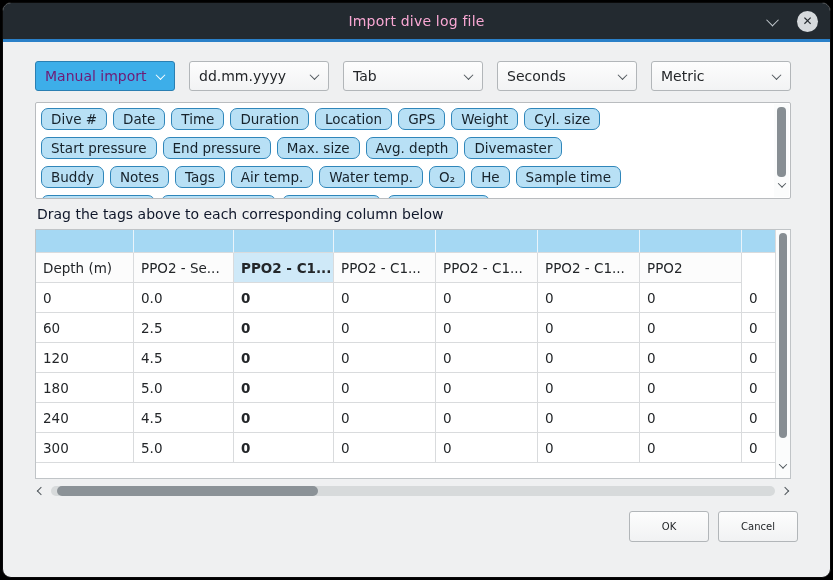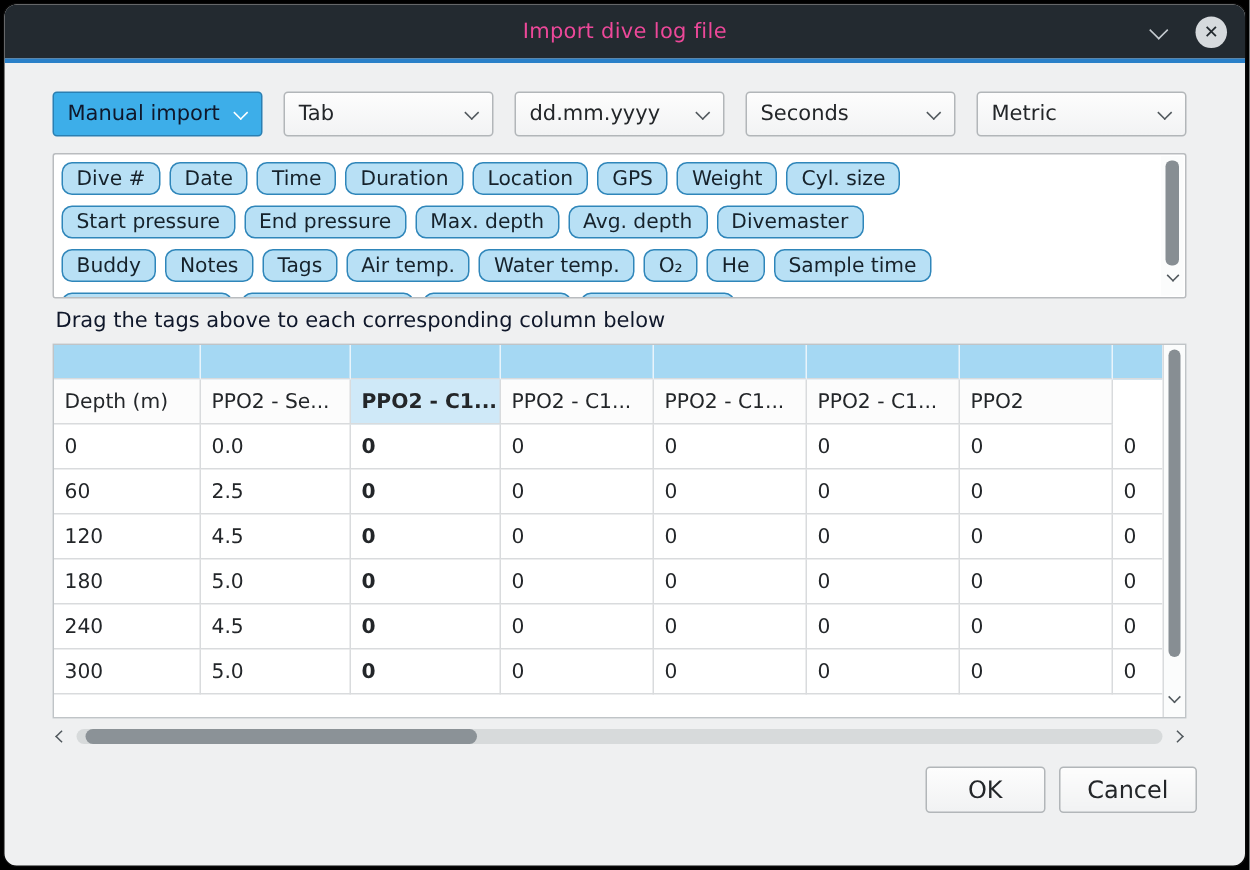--- a/index.html
+++ b/index.html
@@ -14,21 +14,21 @@
     position: absolute; left: 2px; top: 2px; width: 829px; height: 576px;
     border-radius: 9px; overflow: hidden;
     background: #eff0f1; border: 1px solid #0a0a0a;
   }
   
   .titlebar {
     position: absolute; left: 0; top: 0; right: 0; height: 36px;
     background: var(--titlebar, #232a30);
     display: flex; align-items: center; justify-content: center;
   }
-  .title { color: #ec4899; font-size: 14px; letter-spacing: .2px; }
+  .title { color: #f9a8d4; font-size: 14px; letter-spacing: .2px; }
   .tb-icons { position: absolute; right: 12px; top: 0; height: 36px; display: flex; align-items: center; gap: 16px; }
   .tb-shade { display: flex; align-items: center; justify-content: center; width: 18px; height: 18px; cursor: pointer; }
   .tb-close {
     width: 21px; height: 21px; border-radius: 50%;
     background: #d6dadd; display: flex; align-items: center; justify-content: center; cursor: pointer;
   }
   .tb-close .x { color: #22282d; font-size: 12px; font-weight: bold; line-height: 1; }
   .accent-line { position: absolute; left: 0; top: 36px; right: 0; height: 3px; background: var(--accent-line, #2a80c8); }
 
   
@@ -42,21 +42,21 @@
   
   .combos { position: absolute; left: 32px; top: 58px; width: 756px; height: 30px;
             display: flex; justify-content: space-between; }
   .combo {
     width: 140px; height: 30px; border: 1px solid #b2b6b9; border-radius: 3px;
     background: linear-gradient(#fdfdfd, #f2f3f4);
     display: flex; align-items: center; padding: 0 10px 0 9px;
     font-size: 14px; color: #232629; cursor: pointer;
   }
   .combo .ct { flex: 1; overflow: hidden; white-space: nowrap; }
-  .combo.active { background: var(--accent, #3daee9); border-color: #2a7fb2; color: #0f172a; }
+  .combo.active { background: var(--accent, #3daee9); border-color: #2a7fb2; color: #701a75; }
   .combo.active .chev { border-color: #fff; }
 
   
   .tagpool {
     position: absolute; left: 32px; top: 99px; width: 756px; height: 97px;
     background: #fff; border: 1px solid #b9bcbf; border-radius: 2px; overflow: hidden;
   }
   .tagpool-inner { position: absolute; left: 5px; top: 5px; right: 20px; }
   .tag-row { display: flex; gap: 6px; margin-bottom: 7px; height: 22px; }
   .tag {
@@ -117,21 +117,21 @@
   .h-track { flex: 1; height: 10px; background: #d7dadb; border-radius: 5px; position: relative; }
   .h-thumb { position: absolute; left: 6px; top: 0; height: 10px; width: 36%;
              background: #8b9297; border-radius: 5px; }
 
   
   .buttons { position: absolute; right: 32px; top: 508px; display: flex; gap: 9px; }
   .btn {
     height: 31px; min-width: 80px; padding: 0 18px;
     border: 1px solid #b2b6b9; border-radius: 3px;
     background: linear-gradient(#fdfdfd, #f1f2f3);
-    font-size: 16px; color: #232629; font-family: inherit; cursor: pointer;
+    font-size: 10px; color: #232629; font-family: inherit; cursor: pointer;
   }
 </style>
 </head>
 <body>
 
 <div class="window">
 
   <div class="titlebar">
     <div class="title">Import dive log file</div>
     <div class="tb-icons">
@@ -144,25 +144,25 @@
     </div>
   </div>
   <div class="accent-line"></div>
 
   <div class="combos">
       <div class="combo active">
         <span class="ct">Manual import</span>
         <i class="chev down"></i>
       </div>
       <div class="combo">
+        <span class="ct">dd.mm.yyyy</span>
+        <i class="chev down"></i>
+      </div>
+      <div class="combo">
         <span class="ct">Tab</span>
-        <i class="chev down"></i>
-      </div>
-      <div class="combo">
-        <span class="ct">dd.mm.yyyy</span>
         <i class="chev down"></i>
       </div>
       <div class="combo">
         <span class="ct">Seconds</span>
         <i class="chev down"></i>
       </div>
       <div class="combo">
         <span class="ct">Metric</span>
         <i class="chev down"></i>
       </div>
@@ -176,21 +176,21 @@
           <span class="tag">Time</span>
           <span class="tag">Duration</span>
           <span class="tag">Location</span>
           <span class="tag">GPS</span>
           <span class="tag">Weight</span>
           <span class="tag">Cyl. size</span>
         </div>
         <div class="tag-row">
           <span class="tag">Start pressure</span>
           <span class="tag">End pressure</span>
-          <span class="tag">Max. depth</span>
+          <span class="tag">Max. size</span>
           <span class="tag">Avg. depth</span>
           <span class="tag">Divemaster</span>
         </div>
         <div class="tag-row">
           <span class="tag">Buddy</span>
           <span class="tag">Notes</span>
           <span class="tag">Tags</span>
           <span class="tag">Air temp.</span>
           <span class="tag">Water temp.</span>
           <span class="tag">O₂</span>

